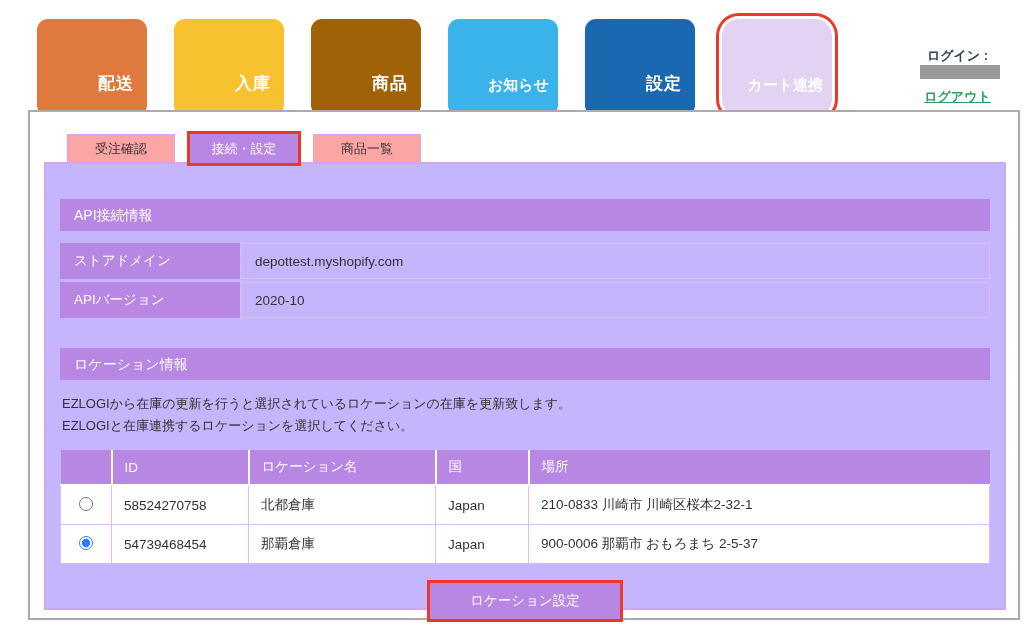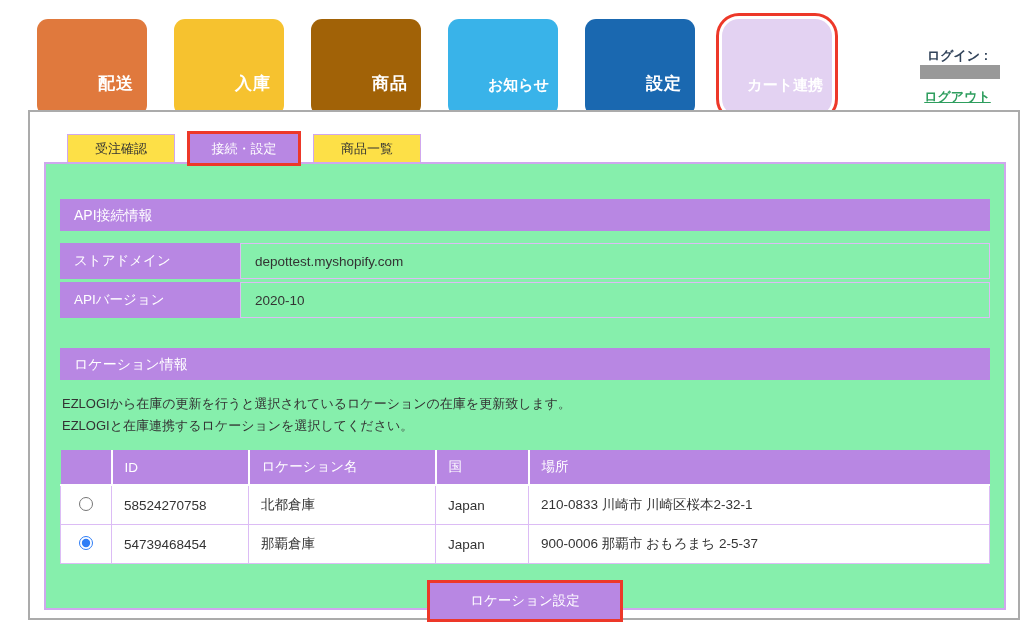--- a/index.html
+++ b/index.html
@@ -27,28 +27,28 @@
   .redact{ display:inline-block; width:80px; height:14px; background:#999; margin-left:5px; }
   .logout-link{ display:inline-block; margin-top:9px; color:#2e9e5e; text-decoration:underline; cursor:pointer; }
   
   .outer-box{
     margin:6px 0 0 28px; width:992px; height:510px; border:2px solid #ababab; background:#fff;
     padding-top:22px; position:relative;
   }
   
   .tabs{ display:flex; margin-left:37px; position:relative; z-index:2; }
   .tab{
-    width:108px; height:29px; border:1px solid var(--purple-border); background:#fde047; color:var(--text);
+    width:108px; height:29px; border:1px solid var(--purple-border); background:#fca5a5; color:var(--text);
     font-size:13px; display:flex; align-items:center; justify-content:center; cursor:pointer; margin-right:15px;
   }
   .tab.active{ background:var(--purple); color:#fff; border-color:var(--purple); outline:3px solid var(--red); }
   
   .inner-box{
     margin:-1px 12px 0 14px; height:448px; border:2px solid var(--purple-border);
-    padding:35px 14px 0 14px; background:#86efac;
+    padding:35px 14px 0 14px; background:#c4b5fd;
   }
   .section-header{
     background:var(--purple); color:#fff; font-size:14px; padding:8px 14px; height:32px;
   }
   
   .kv-table{ width:100%; border-collapse:separate; border-spacing:0 3px; margin:9px 0 27px 0; }
   .kv-table td{ font-size:13.5px; padding:9px 14px; }
   .kv-table td.kv-label{ width:180px; background:var(--purple); color:#fff; }
   .kv-table td.kv-value{ border:1px solid var(--purple-border-light); color:var(--text); }
   

